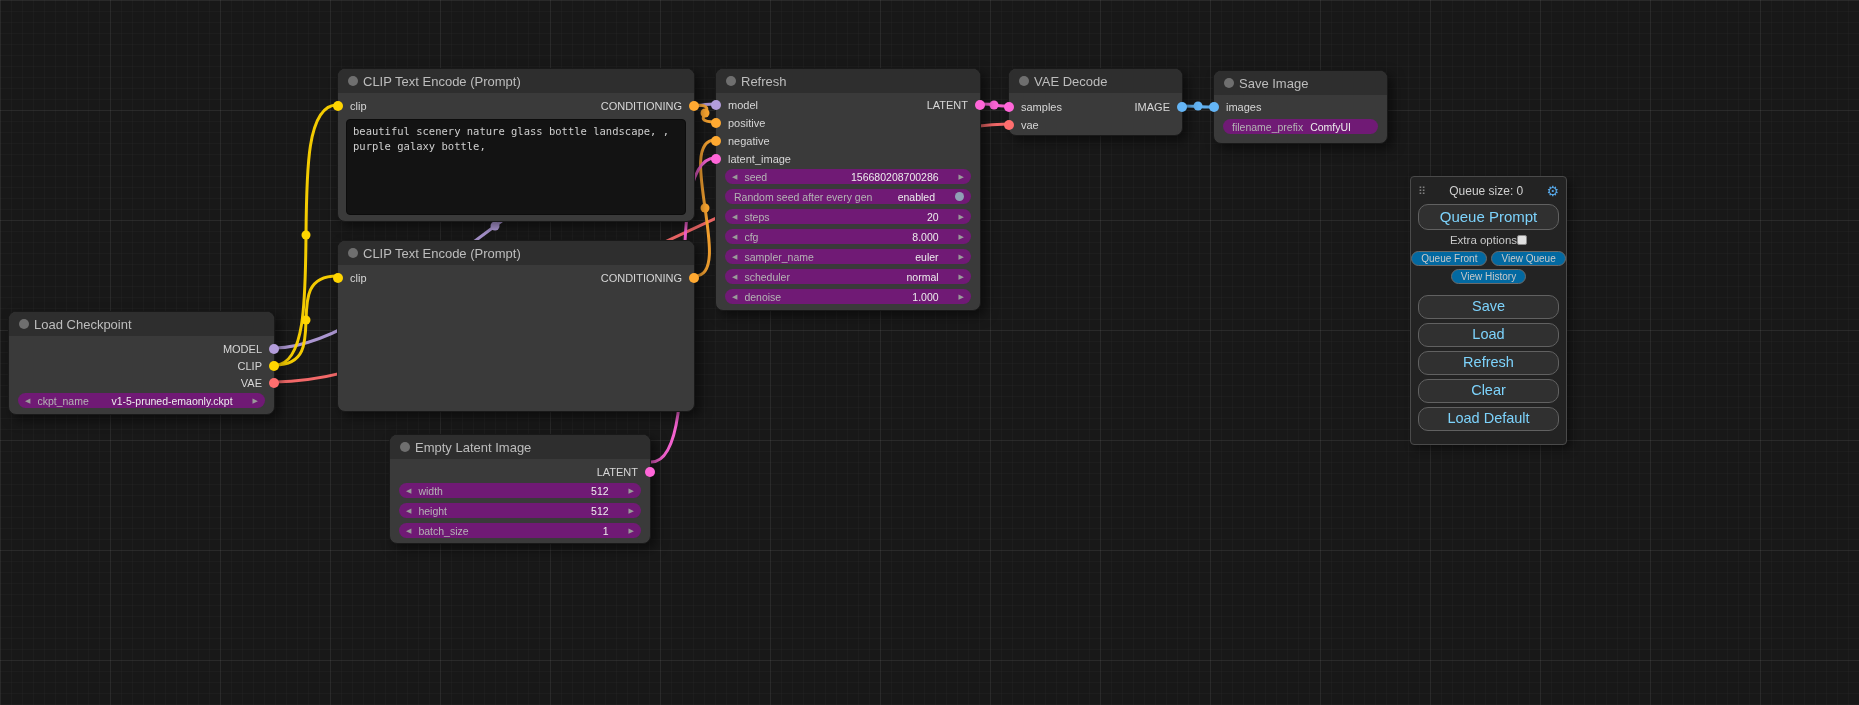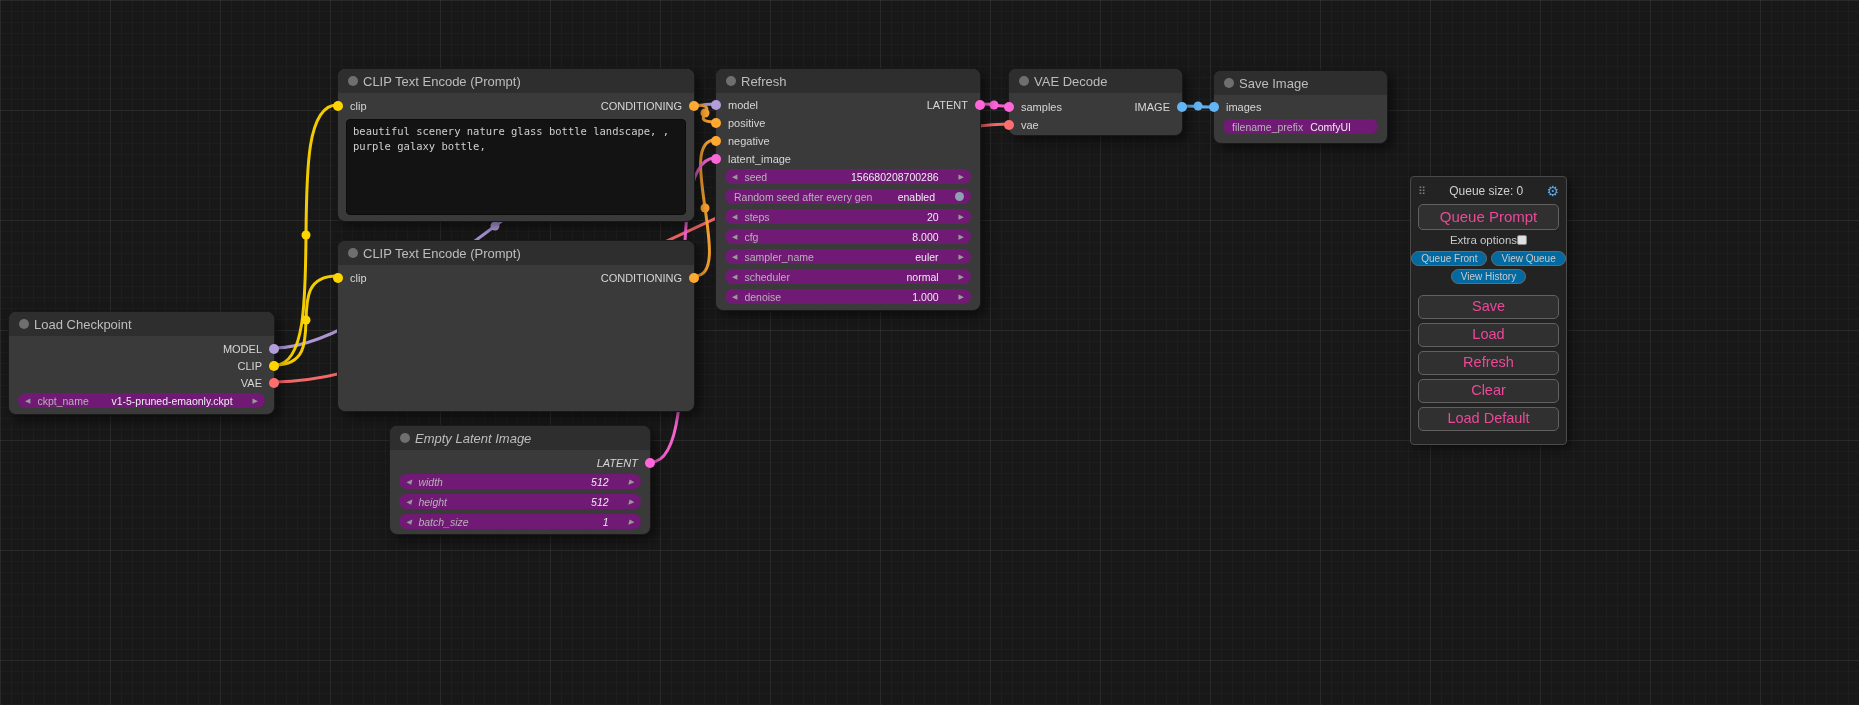--- a/index.html
+++ b/index.html
@@ -50,21 +50,21 @@
                 width:calc(100% - 16px); overflow:hidden; }
 
   #queue-panel { position:absolute; left:1410px; top:176px; width:157px; z-index:3;
                  background:#232323; border:1px solid #4a4a4a; border-radius:4px;
                  padding:5px 7px 9px; box-shadow:4px 4px 10px rgba(0,0,0,0.45); }
   .qp-header { display:flex; align-items:center; height:18px; margin-bottom:4px; }
   .qp-handle { color:#808080; font-size:11px; cursor:grab; }
   .qp-size { flex:1; text-align:center; color:#cfcfcf; font-size:12px; }
   .qp-gear { color:#57a8e8; font-size:14px; cursor:pointer; line-height:1; }
   .qp-btn { display:block; width:100%; background:#303030; border:1px solid #616161;
-            border-radius:5px; color:#ec4899; text-align:center; font-family:inherit; cursor:pointer; }
+            border-radius:10px; color:#7dd3fc; text-align:center; font-family:inherit; cursor:pointer; }
   .qp-btn.big { font-size:14.5px; padding:2px 16px 4px; margin-bottom:4px; }
   #queue-prompt-btn { font-size:15px; padding:3px 0 4px; margin-bottom:4px; }
   .qp-extra { display:flex; align-items:center; justify-content:center; 
               color:#c8c8c8; font-size:11.5px; margin:2px 0 5px; }
   .qp-checkbox { width:10px; height:10px; background:#e0e0e0; border:1px solid #8a8a8a; border-radius:2px; cursor:pointer; }
   .qp-smallrow { display:flex; gap:4px; justify-content:center; margin-bottom:3px; }
   .qp-small { background:#0369a1; border:1px solid #6a6a6a; border-radius:9px; color:#c9c9c9;
               font-size:10px; padding:1px 9px; font-family:inherit; cursor:pointer; white-space:nowrap; }
   .qp-gap { height:8px; }
 </style>
@@ -141,21 +141,21 @@
       <span class="title-text">CLIP Text Encode (Prompt)</span>
     </div>
     <div class="port-row" style="margin-top:4px;">
       <span>clip</span>
       <span>CONDITIONING</span>
       <span class="pdot in-dot c-clip"></span>
       <span class="pdot out-dot c-cond"></span>
     </div>
   </div>
 
-  <div class="node" style="left:389px;top:425px;width:262px;height:110px;font-style:italic;">
+  <div class="node" style="left:389px;top:434px;width:262px;height:110px;">
     <div class="node-title">
       <span class="collapse-dot"></span>
       <span class="title-text">Empty Latent Image</span>
     </div>
     <div class="port-row out-only" style="margin-top:4px;">
       <span>LATENT</span>
       <span class="pdot out-dot c-latent"></span>
     </div>
     <div style="margin-top:2px;">
       <div class="widget">

